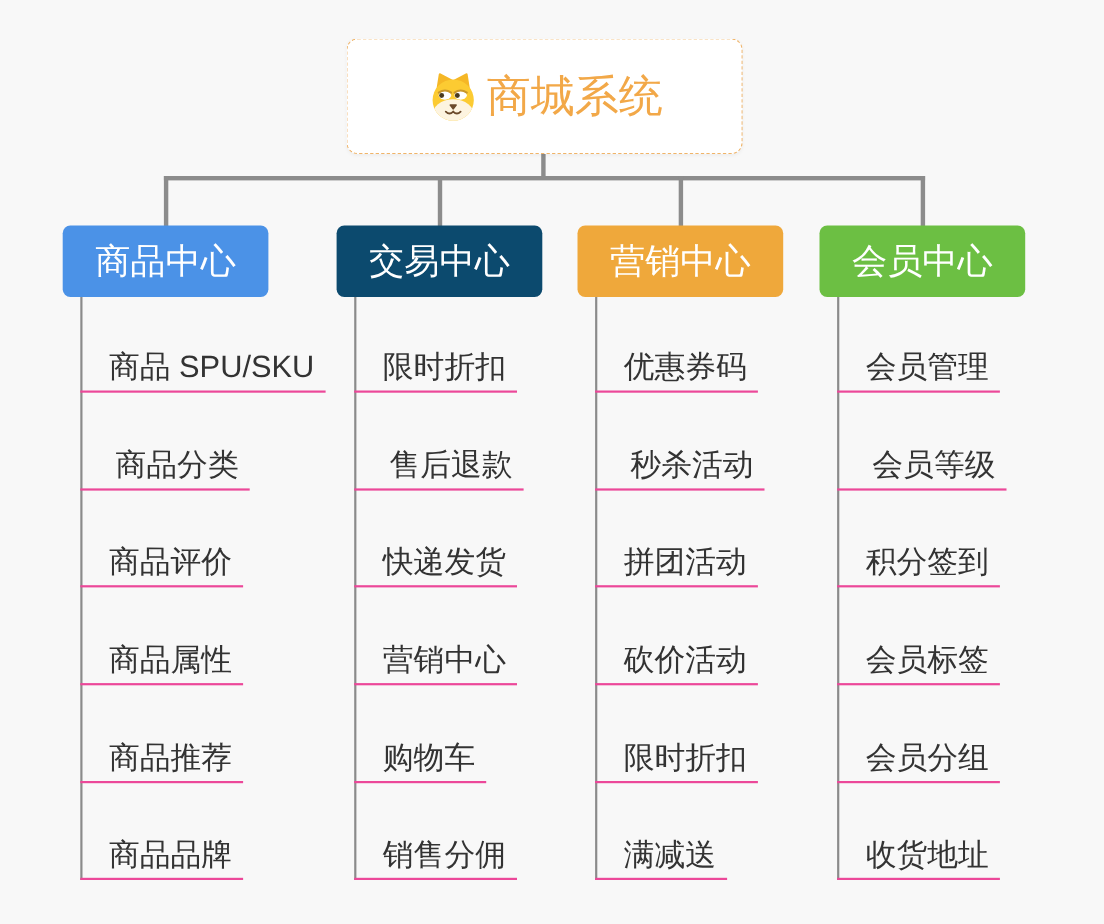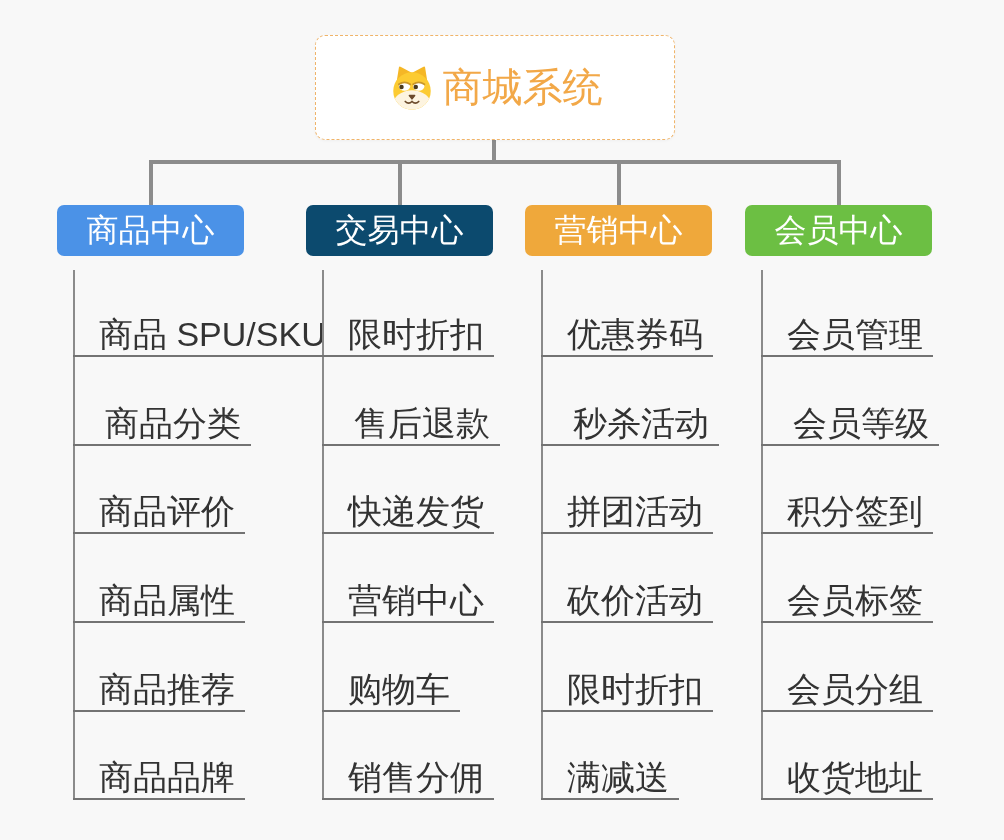--- a/index.html
+++ b/index.html
@@ -34,33 +34,33 @@
   .dog-icon{width:48px;height:48px;flex:0 0 auto;}
 
   
   .branch{position:absolute;top:0;width:250px;height:840px;}
   .branch.b0{left:57px;}
   .branch.b1{left:306px;}
   .branch.b2{left:525px;}
   .branch.b3{left:745px;}
 
   .branch-header{
-    position:absolute;left:0;top:205px;width:187px;height:51px;
+    position:absolute;left:0;top:205px;width:187px;height:65px;
     border-radius:7px;display:flex;align-items:center;justify-content:center;
     cursor:pointer;
   }
   .branch-label{color:#ffffff;font-size:32px;white-space:nowrap;}
 
   .trunk{position:absolute;left:16px;top:270px;width:2px;height:530px;background:#8b8b8b;}
 
   .item{
     position:absolute;left:16px;
-    font-size:34px;color:#333333;line-height:34px;white-space:nowrap;
+    font-size:28px;color:#333333;line-height:34px;white-space:nowrap;
     padding:0 10px 4px 26px;
-    border-bottom:2px solid #737373;
+    border-bottom:2px solid #ec4899;
     cursor:pointer;
   }
   .item.i0{top:317px;}
   .item.i1{top:406px;padding-left:32px;}
   .item.i2{top:494px;}
   .item.i3{top:583px;}
   .item.i4{top:672px;}
   .item.i5{top:760px;}
 </style>
 </head>

